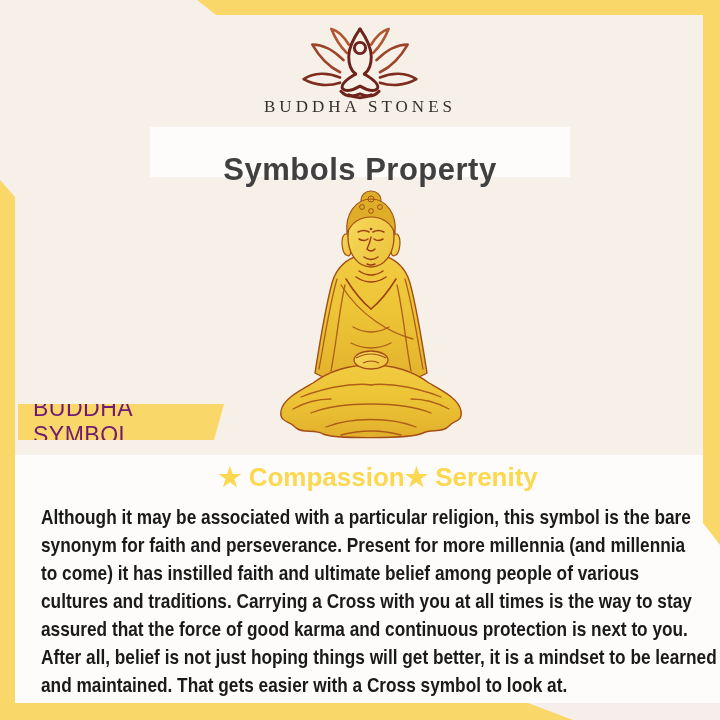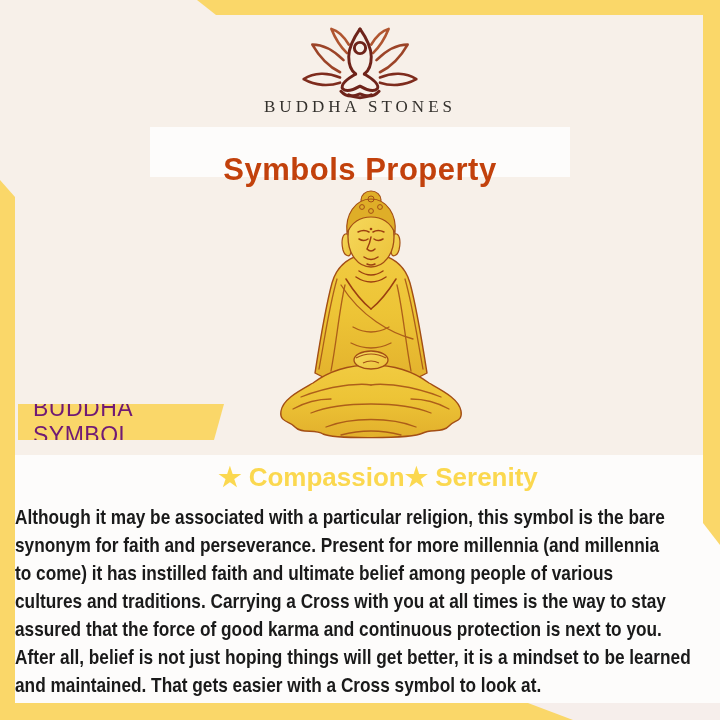--- a/index.html
+++ b/index.html
@@ -27,38 +27,38 @@
 
   
   .logo { position:absolute; left:295px; top:22px; width:130px; height:78px; z-index:2; }
   .brand-name { position:absolute; left:0; right:0; top:97px; text-align:center;
     font-family:"Liberation Serif", serif; font-size:17px; letter-spacing:4px;
     color:#33302C; z-index:2; }
 
   
   .title-banner { position:absolute; left:150px; top:127px; width:420px; height:50px;
     background:#FDFCFB; z-index:2; display:flex; align-items:center; justify-content:center; }
-  .title-banner span { font-size:31px; font-weight:bold; color:#c2410c; letter-spacing:0.5px;margin-top:36px; }
+  .title-banner span { font-size:31px; font-weight:bold; color:#404040; letter-spacing:0.5px;margin-top:36px; }
 
   
   .buddha { position:absolute; left:271px; top:187px; width:200px; height:260px; z-index:2; }
 
   
   .ribbon { position:absolute; left:18px; top:404px; width:206px; height:36px;
     background:#FAD769; z-index:3;
     clip-path:polygon(0 0, 206px 0, 196px 36px, 0 36px);
     display:flex; align-items:center; }
   .ribbon span { color:#701a75; font-size:23px; letter-spacing:0.5px; padding-left:15px; }
 
   
   .traits { position:absolute; left:0; right:0; top:462px; text-align:center; z-index:3;
     font-size:26px; font-weight:bold; color:#FBD84F; transform:translateX(18px); }
 
   
-  .para { position:absolute; left:15px; top:503px; width:676px; z-index:3; }
+  .para { position:absolute; left:41px; top:503px; width:676px; z-index:3; }
   .para-line { white-space:nowrap; font-size:21px; font-weight:bold; color:#1A1A1A;
     line-height:28px; transform-origin:0 50%; }
 </style>
 </head>
 <body>
 
 <div class="frame">
 
   <div class="band band-top"></div>
   <div class="band band-right"></div>

